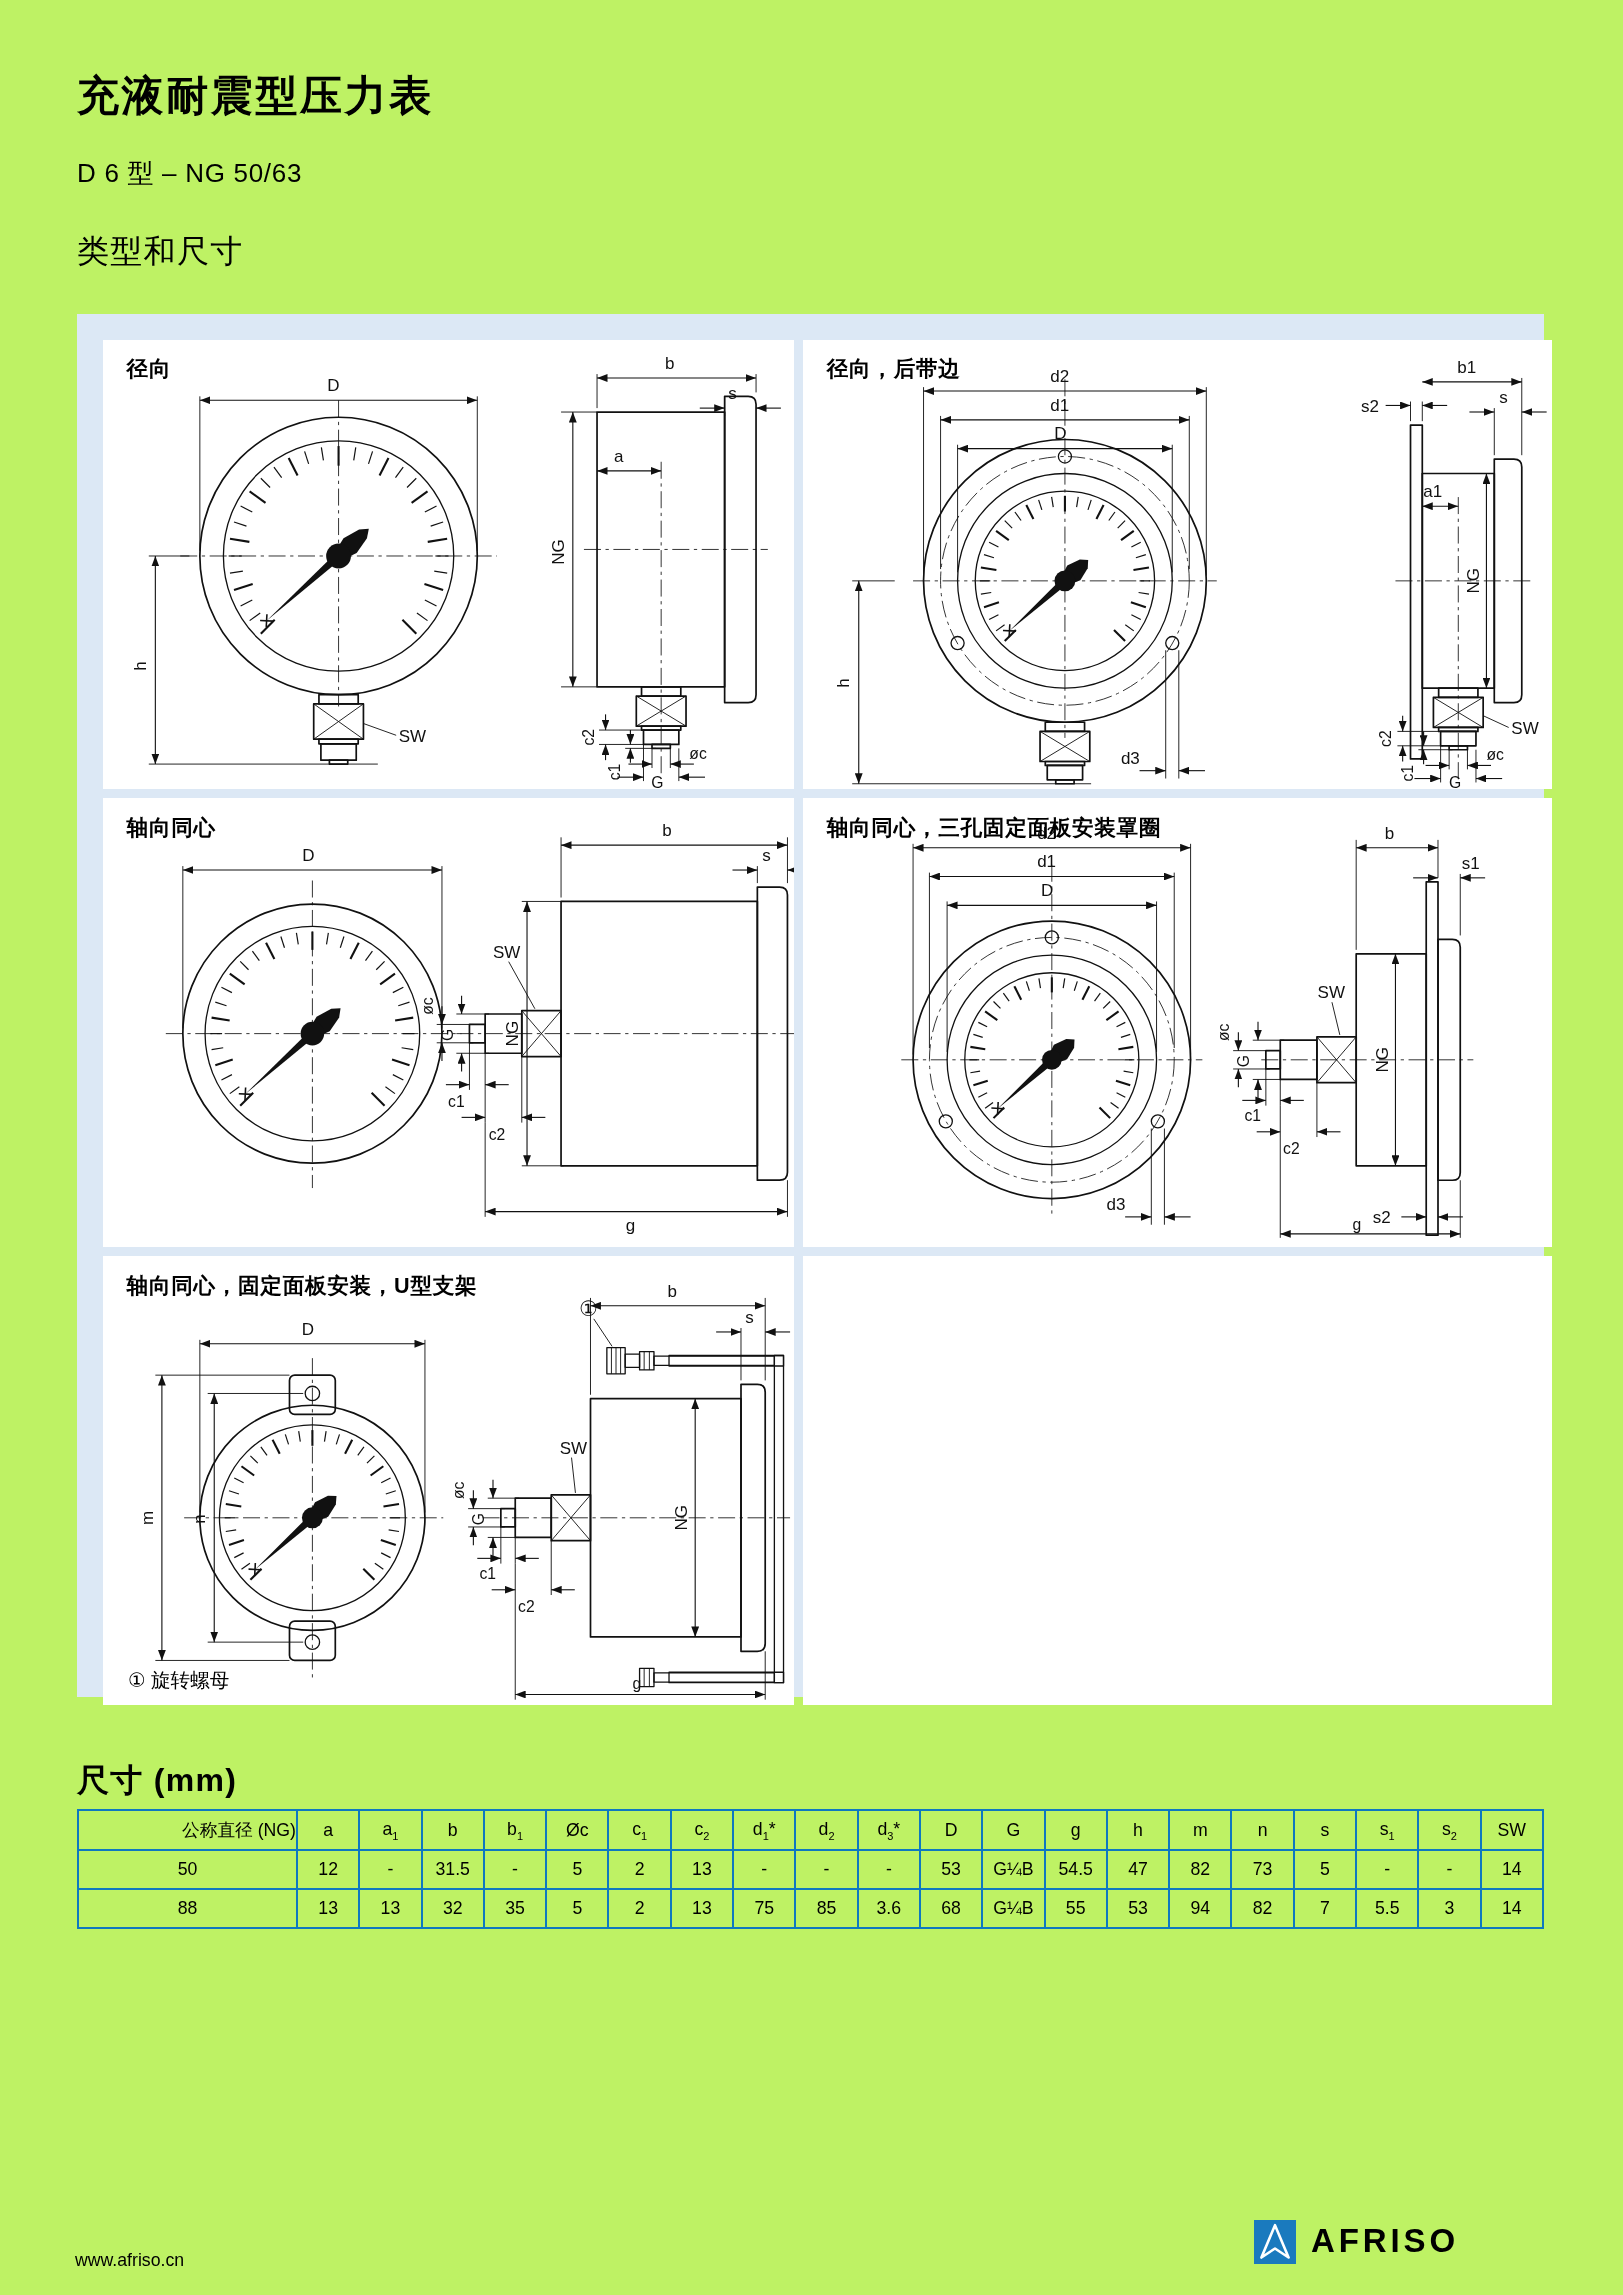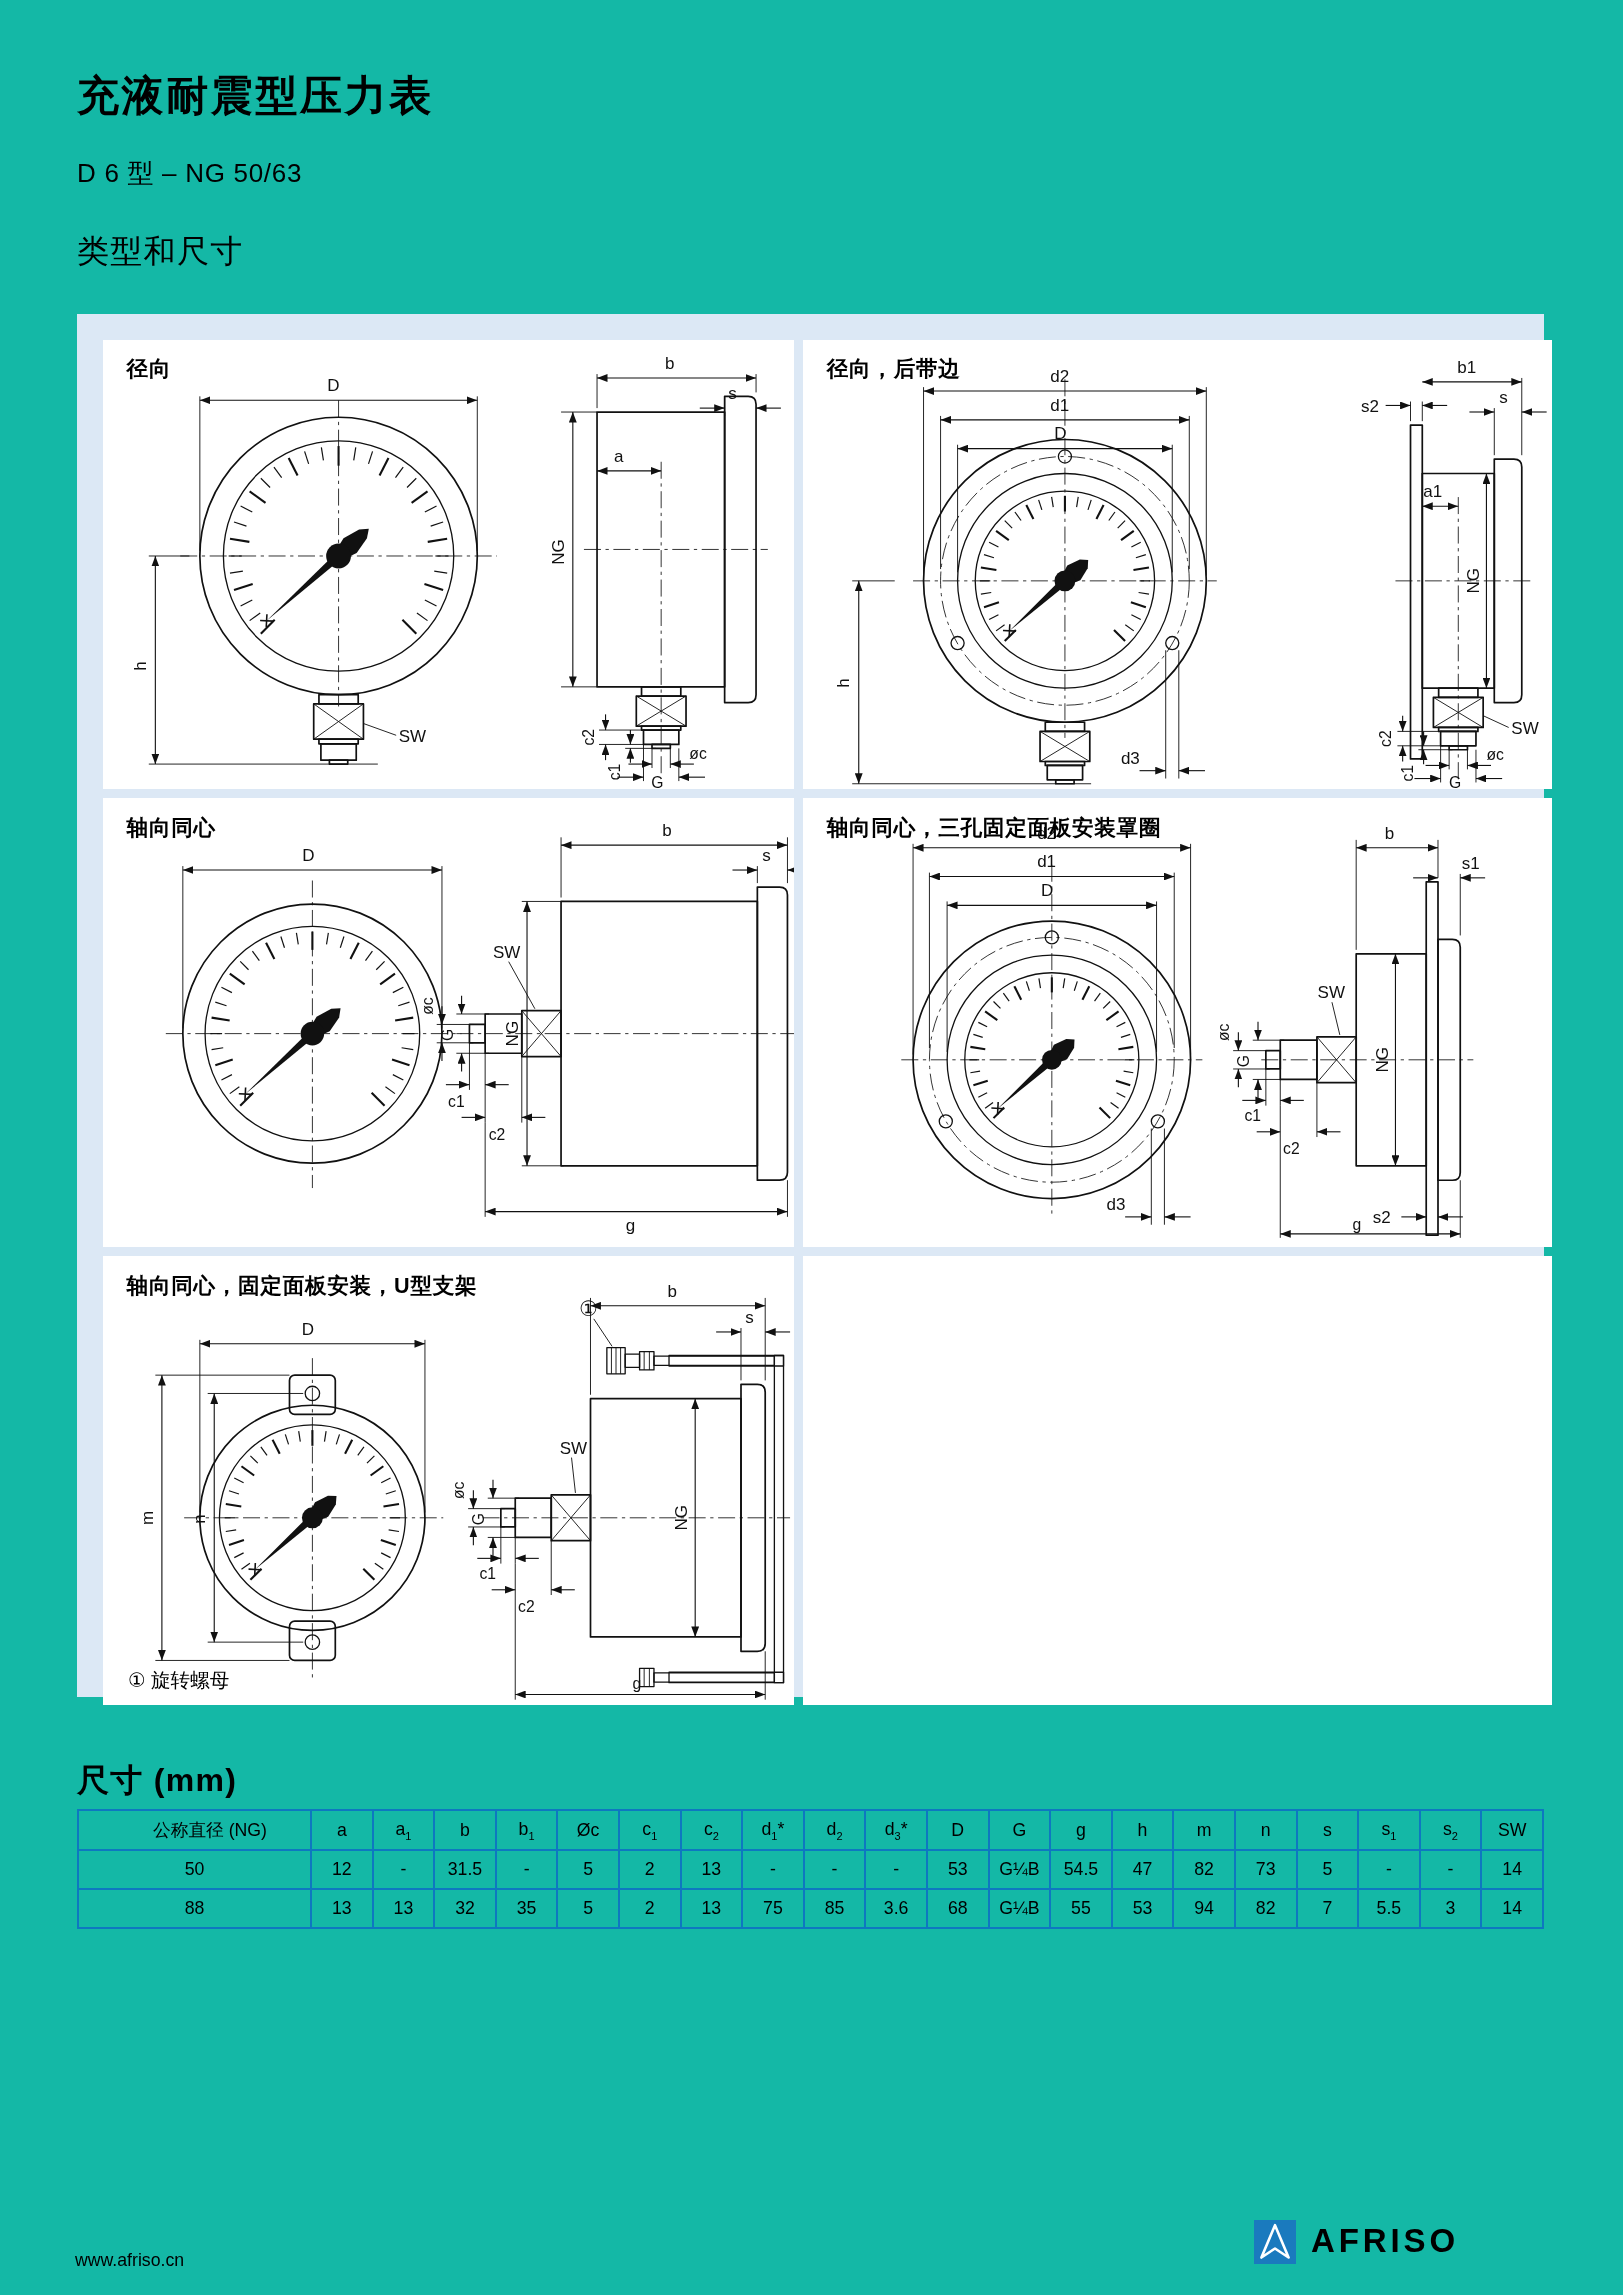--- a/index.html
+++ b/index.html
@@ -1,16 +1,16 @@
 <!DOCTYPE html>
 <html style="font-size:10.5px"><head>
 <meta charset="utf-8">
 <style>
   html,body{margin:0;padding:0;background:#888}
-  .page{position:relative;width:1623px;height:2295px;background:#14b8a6;
+  .page{position:relative;width:1623px;height:2295px;background:#bef264;
         font-family:"Liberation Sans","DejaVu Sans",sans-serif;color:#000;overflow:hidden;margin:0 auto}
   .title{position:absolute;left:77px;top:68px;font-size:42px;font-weight:700;letter-spacing:2.6px}
   .subtitle{position:absolute;left:77px;top:156px;font-size:26px;font-weight:400;letter-spacing:0.7px}
   .section-heading{position:absolute;left:77px;top:230px;font-size:32px;font-weight:400;letter-spacing:1.3px}
   .grid{position:absolute;left:77px;top:314px;width:1467px;height:1383px;background:#dce8f5;
         display:grid;grid-template-columns:691px 749px;grid-template-rows:449px 449px 449px;
         gap:9.2px;padding:26px;box-sizing:border-box}
   .cell{position:relative;background:#fff}
   .cell-title{position:absolute;left:23.6px;top:14.4px;font-size:21.6px;font-weight:600;letter-spacing:0.7px;z-index:2;white-space:nowrap}
   .cell-footnote{position:absolute;left:25px;bottom:11.8px;font-size:19.6px;z-index:2}
@@ -21,21 +21,21 @@
   svg .dim{fill:none;stroke:#111;stroke-width:1.7}
   svg .cl{fill:none;stroke:#222;stroke-width:1.4;stroke-dasharray:26 7 5 7}
   svg text{font-size:26px;fill:#111;font-family:"Liberation Sans","DejaVu Sans",sans-serif}
   svg text.sm{font-size:24px}
   .dims-heading{position:absolute;left:77px;top:1759px;font-size:32px;font-weight:700;letter-spacing:1.3px}
   .table-wrap{position:absolute;left:77px;top:1809px;width:1467px}
   table.dim-table{border-collapse:collapse;table-layout:fixed;width:1467px;font-size:17.7px}
   table.dim-table th,table.dim-table td{border:2.6px solid #0e78c0;height:37px;text-align:center;
         font-weight:400;padding:0;overflow:hidden;white-space:nowrap}
   table.dim-table th{height:38px}
-  table.dim-table th:first-child{width:200px;text-align:center;padding-left:31px}
+  table.dim-table th:first-child{width:200px;text-align:right;padding-left:17px}
   table.dim-table sub{font-size:11px}
   .footer-url{position:absolute;left:75px;top:2250px;font-size:17.7px}
   .logo{position:absolute;left:1254px;top:2220px;width:42px;height:44px;background:#1a7abe}
   .logo svg{width:42px;height:44px;display:block}
   .logo-text{position:absolute;left:1311px;top:2222px;font-size:33px;font-weight:700;letter-spacing:3.9px}
 </style>
 </head>
 <body>
 
 <div class="page">

